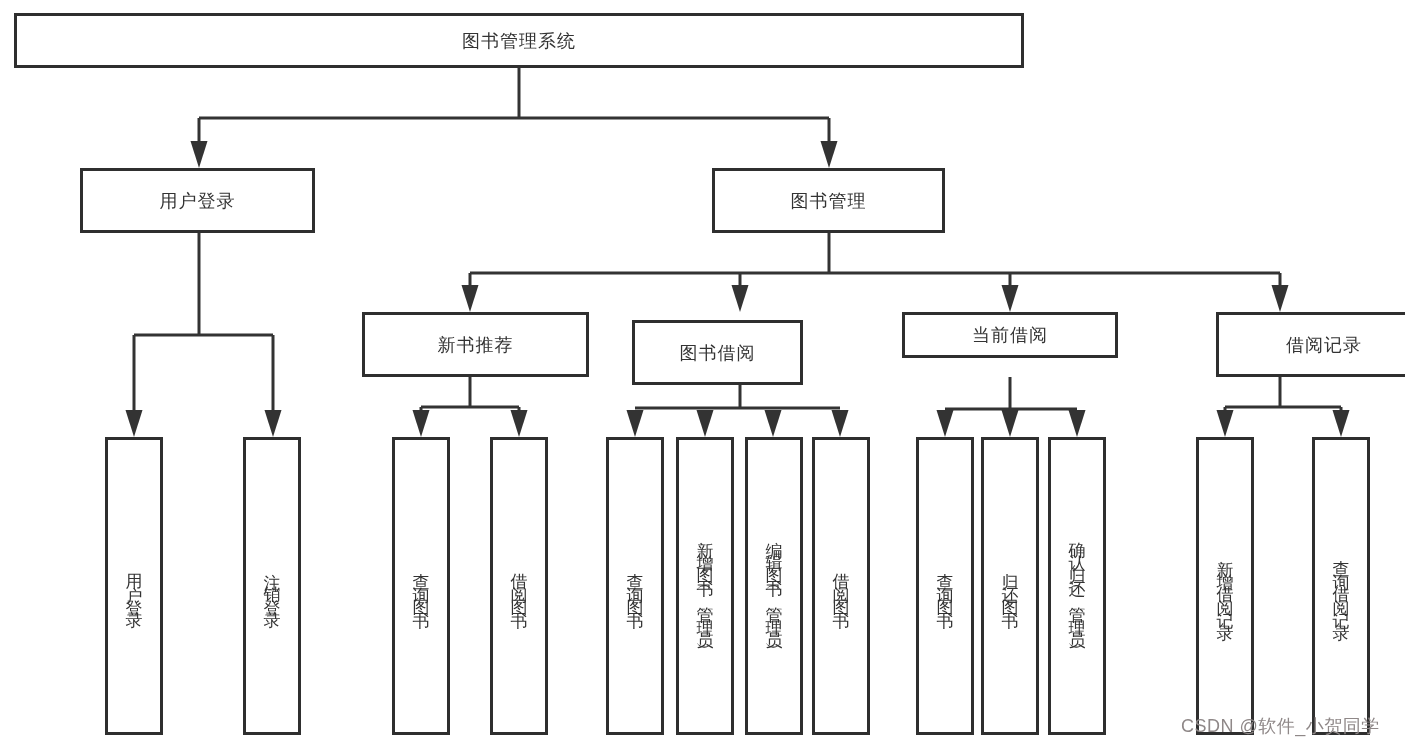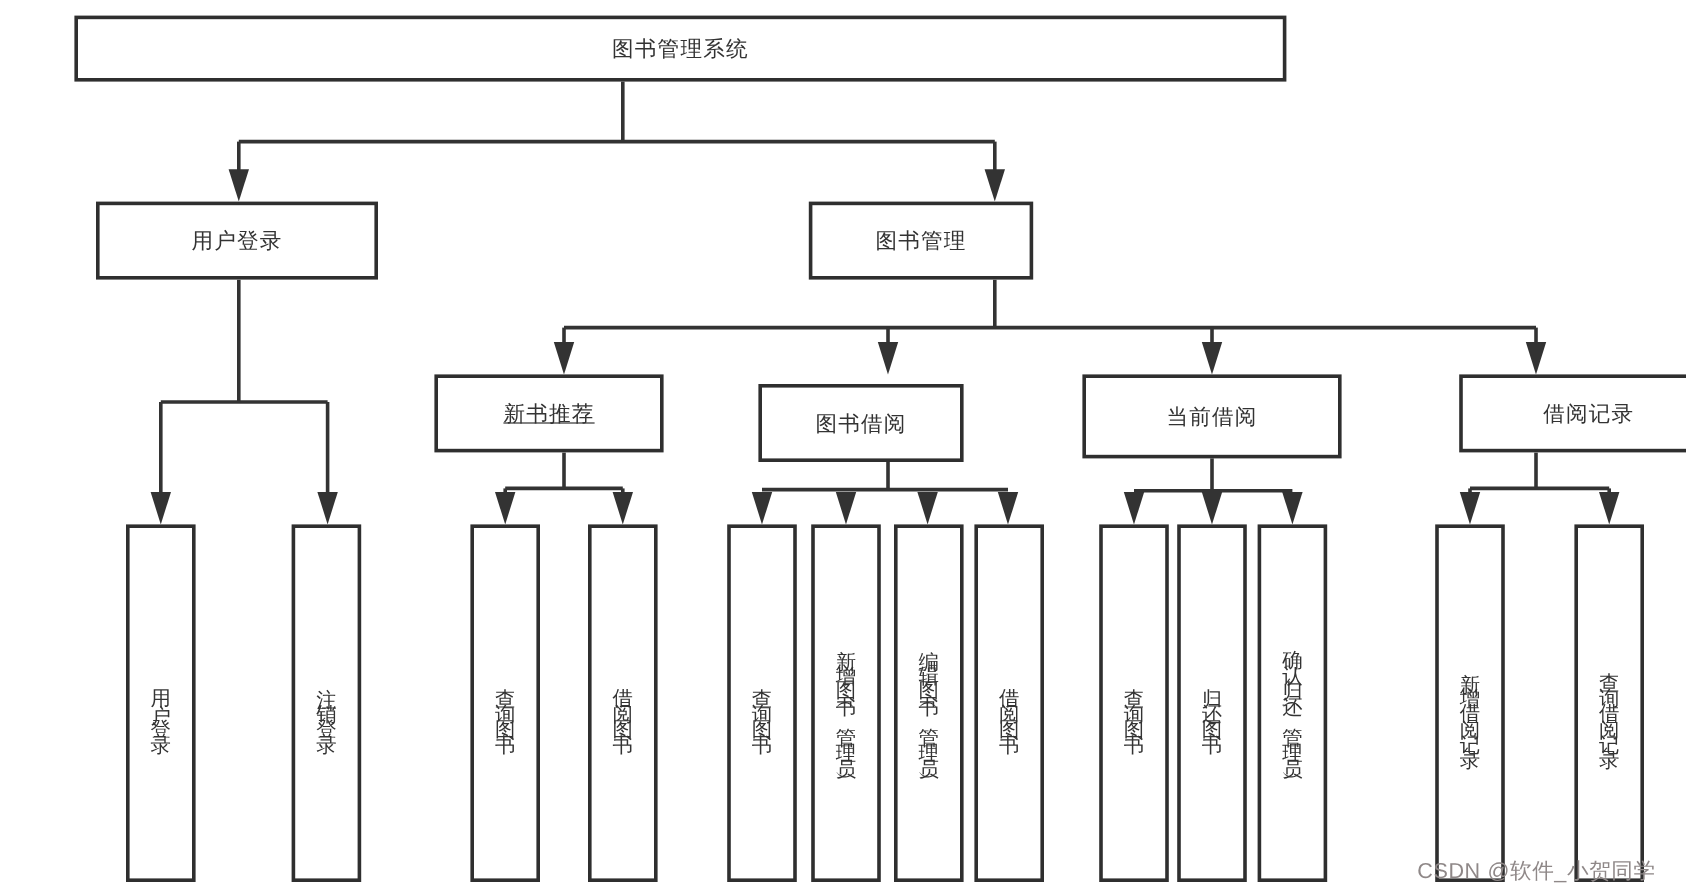--- a/index.html
+++ b/index.html
@@ -116,28 +116,28 @@
     <polygon points="1068.5,410 1085.5,410 1077,437"></polygon>
 
     <line x1="1280" y1="377" x2="1280" y2="407"></line>
     <line x1="1225" y1="407" x2="1341" y2="407"></line>
     <line x1="1225" y1="407" x2="1225" y2="417"></line>
     <line x1="1341" y1="407" x2="1341" y2="417"></line>
     <polygon points="1216.5,410 1233.5,410 1225,437"></polygon>
     <polygon points="1332.5,410 1349.5,410 1341,437"></polygon>
   </svg>
 
-  <div class="node" style="left:14px;top:13px;width:1010px;height:55px;margin-left:48px;">图书管理系统</div>
+  <div class="node" style="left:14px;top:13px;width:1010px;height:55px;">图书管理系统</div>
 
   <div class="node" style="left:80px;top:168px;width:235px;height:65px;">用户登录</div>
-  <div class="node" style="left:674px;top:168px;width:187px;height:65px;">图书管理</div>
+  <div class="node" style="left:712px;top:168px;width:233px;height:65px;">图书管理</div>
 
-  <div class="node" style="left:362px;top:312px;width:191px;height:65px;text-decoration:underline;">新书推荐</div>
+  <div class="node" style="left:362px;top:312px;width:227px;height:65px;">新书推荐</div>
   <div class="node" style="left:632px;top:320px;width:171px;height:65px;font-family:Liberation Serif, serif;">图书借阅</div>
-  <div class="node" style="left:902px;top:312px;width:216px;height:70px;">当前借阅</div>
+  <div class="node" style="left:902px;top:312px;width:216px;height:46px;">当前借阅</div>
   <div class="node" style="left:1172px;top:312px;width:216px;height:65px;margin-left:44px;">借阅记录</div>
 
   <div class="node leaf" style="left:105px;top:437px;width:58px;height:298px;">用户登录</div>
   <div class="node leaf" style="left:243px;top:437px;width:58px;height:298px;">注销登录</div>
 
   <div class="node leaf" style="left:392px;top:437px;width:58px;height:298px;">查询图书</div>
   <div class="node leaf" style="left:490px;top:437px;width:58px;height:298px;">借阅图书</div>
 
   <div class="node leaf" style="left:606px;top:437px;width:58px;height:298px;">查询图书</div>
   <div class="node leaf" style="left:676px;top:437px;width:58px;height:298px;">新增图书（管理员）</div>

